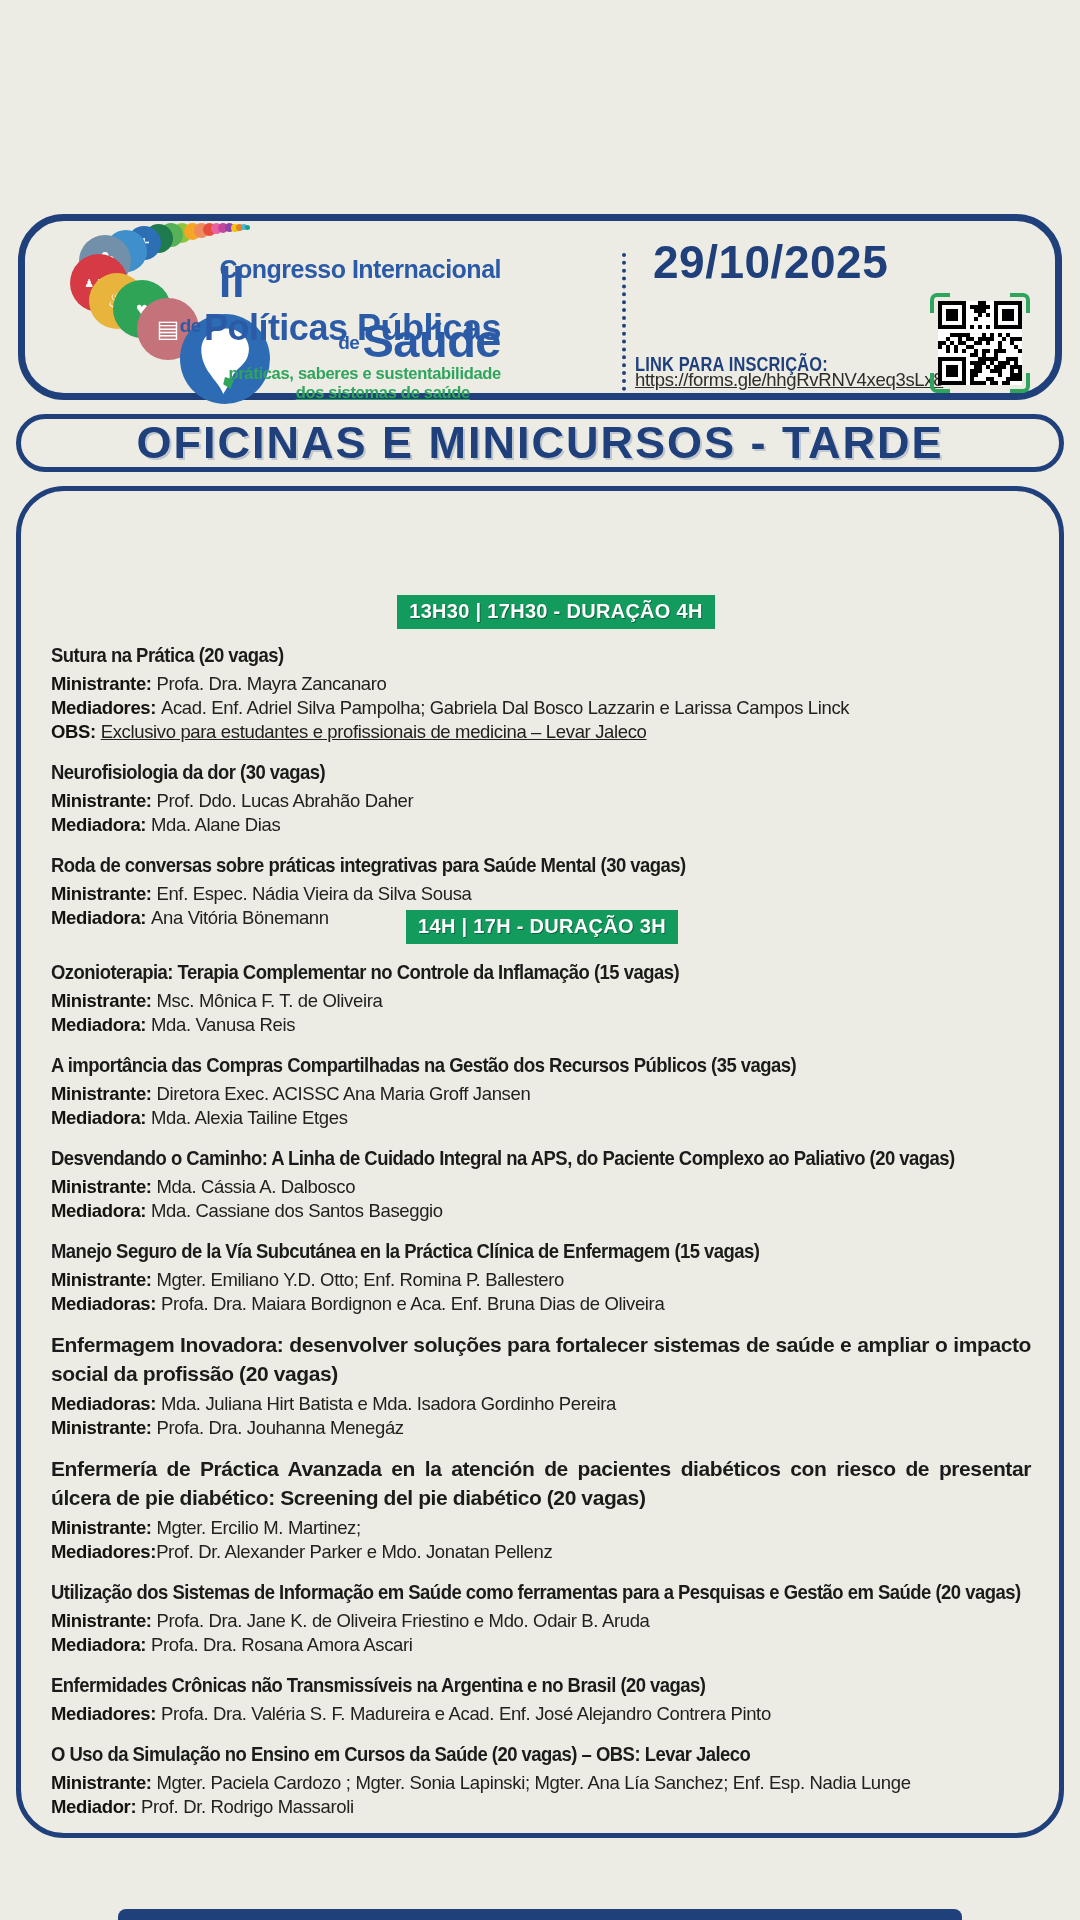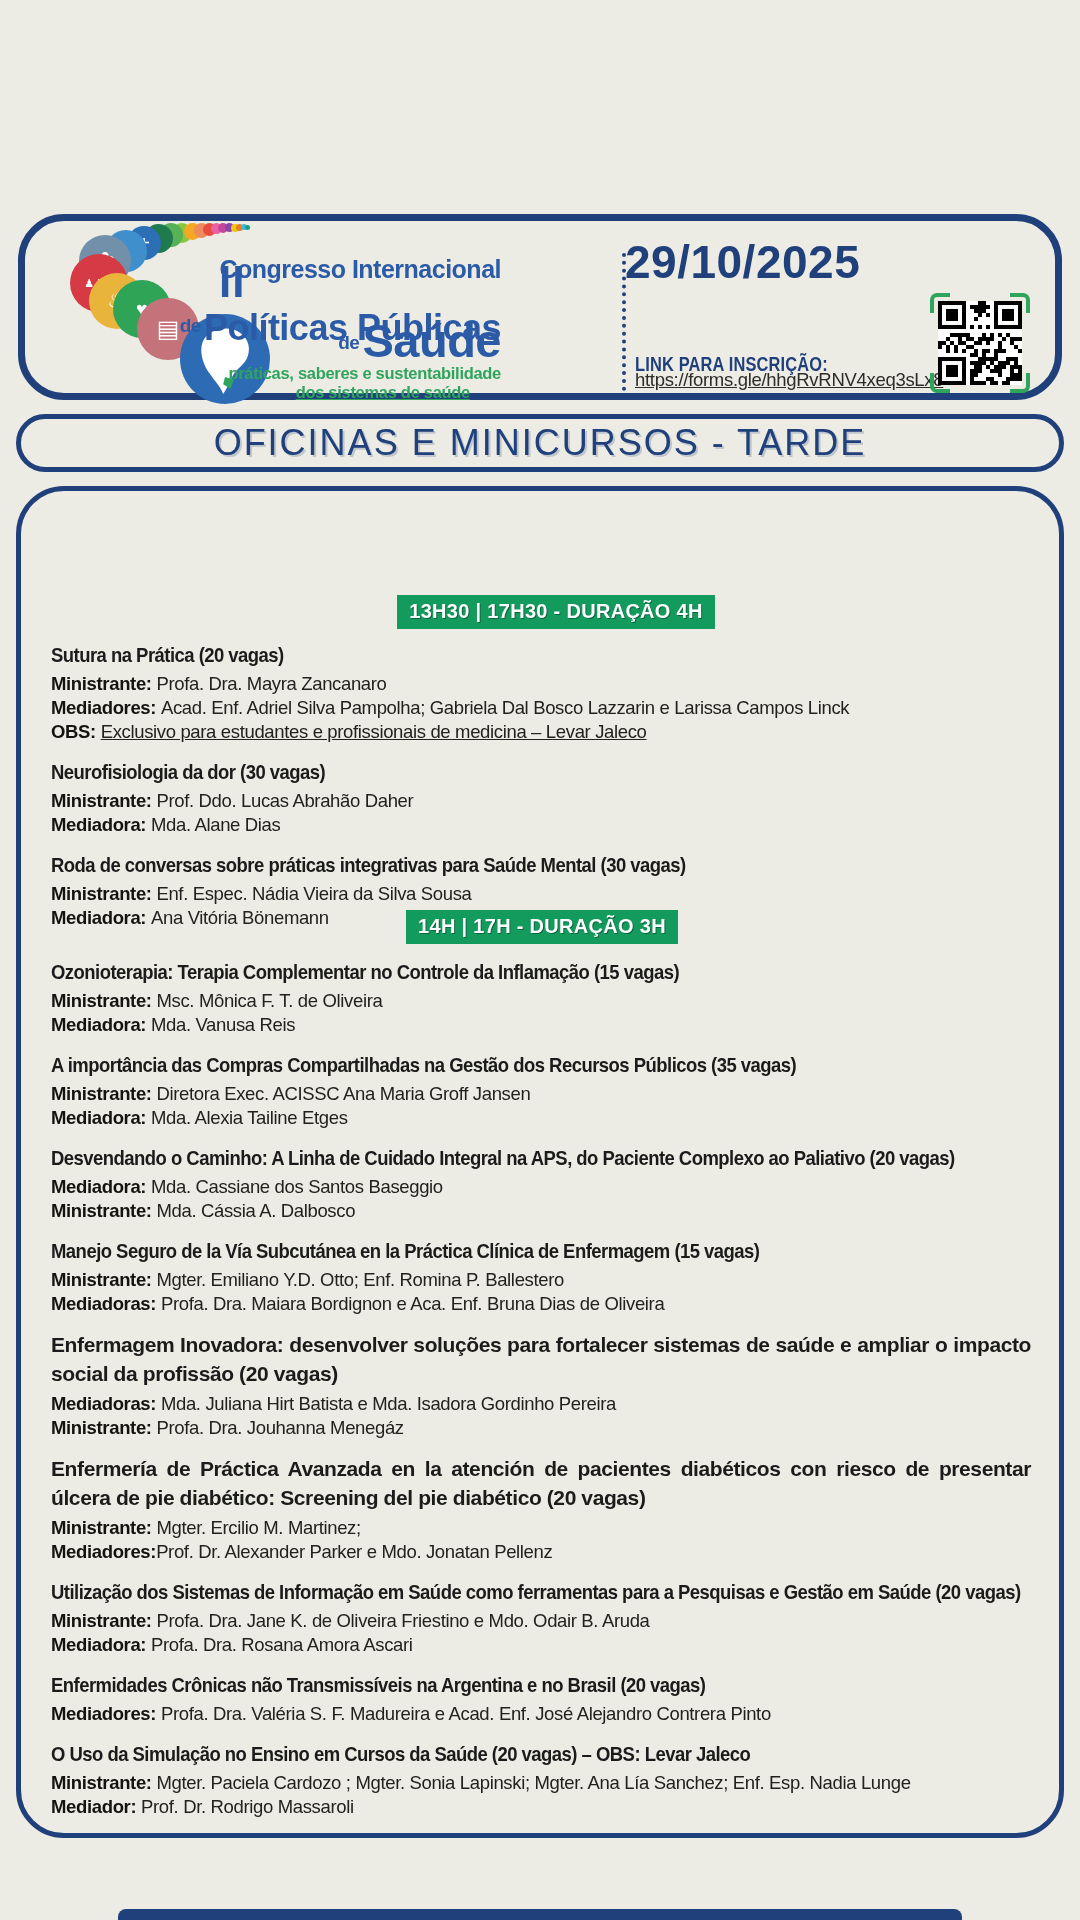--- a/index.html
+++ b/index.html
@@ -22,35 +22,35 @@
   .lg-line{position:absolute;white-space:nowrap;color:var(--logo-blue,#2B5AA7);font-weight:bold;}
   .lg-numeral{left:194px;top:36px;font-size:44px;letter-spacing:1px;}
   .lg-l1{right:554px;top:34px;font-size:25px;letter-spacing:-0.5px;}
   .lg-l2{right:554px;top:58px;font-size:36px;letter-spacing:-0.5px;margin-top:28px;}
   .lg-l3{right:554px;top:92px;font-size:47px;letter-spacing:-0.5px;}
   .lg-de{font-size:19px;vertical-align:8px;margin-right:3px;}
   .lg-tag{position:absolute;white-space:nowrap;color:var(--green,#2FA45D);font-weight:bold;font-size:16.5px;letter-spacing:-0.3px;}
   .lg-t1{right:554px;top:143px;}
   .lg-t2{right:585px;top:162px;text-decoration:underline;}
   .divider{position:absolute;left:597px;top:32px;height:138px;width:0;border-left:4px dotted var(--navy,#20407C);}
-  .event-date{position:absolute;left:600px;top:14px;color:var(--navy,#20407C);font-size:46px;font-weight:bold;letter-spacing:0.5px;}
+  .event-date{position:absolute;left:628px;top:14px;color:var(--navy,#20407C);font-size:46px;font-weight:bold;letter-spacing:0.5px;}
   .link-label{position:absolute;left:610px;top:132px;color:var(--navy,#20407C);font-size:20px;font-weight:bold;
               transform:scaleX(0.82);transform-origin:0 50%;white-space:nowrap;letter-spacing:0.2px;}
   .link-url{position:absolute;left:610px;top:148px;color:#2E2C28;font-size:18.5px;text-decoration:underline;
             letter-spacing:-0.3px;white-space:nowrap;cursor:pointer;}
   .qr-wrap{position:absolute;left:905px;top:72px;width:100px;height:100px;}
   .qr-wrap svg{position:absolute;left:8px;top:8px;}
   .br{position:absolute;width:16px;height:16px;border:4px solid var(--green,#2FA45D);}
   .br.tl{left:0;top:0;border-right:none;border-bottom:none;border-top-left-radius:7px;}
   .br.tr{right:0;top:0;border-left:none;border-bottom:none;border-top-right-radius:7px;}
   .br.bl{left:0;bottom:0;border-right:none;border-top:none;border-bottom-left-radius:7px;}
   .br.brc{right:0;bottom:0;border-left:none;border-top:none;border-bottom-right-radius:7px;}
 
   
-  .banner-title{color:var(--navy,#20407C);font-size:36px;font-weight:normal;letter-spacing:2px;
+  .banner-title{color:var(--navy,#20407C);font-size:45px;font-weight:bold;letter-spacing:2px;
                 text-shadow:2px 2px 0 rgba(32,64,124,0.22);white-space:nowrap;}
 
   
   .badge{width:fit-content;margin:0 auto 12px;background:var(--badge-green,#129B5C);color:#fff;
          font-weight:bold;font-size:20px;letter-spacing:0.3px;padding:5px 12px 6px;white-space:nowrap;
          text-shadow:1px 1px 0 rgba(0,0,0,0.35);}
   .badge1{position:relative;left:14px;}
   .badge2{margin:-34px auto 14px;}
   .item{margin-bottom:14px;color:var(--ink,#1B1B1B);}
   .title{font-size:21px;font-weight:bold;line-height:27px;margin-bottom:4px;letter-spacing:-0.6px;}
@@ -285,22 +285,22 @@
           <div class="row"><span class="lbl">Ministrante: </span><span class="val">Msc. Mônica F. T. de Oliveira</span></div>
           <div class="row"><span class="lbl">Mediadora: </span><span class="val">Mda. Vanusa Reis</span></div>
         </div>
         <div class="item">
           <div class="title cond">A importância das Compras Compartilhadas na Gestão dos Recursos Públicos (35 vagas)</div>
           <div class="row"><span class="lbl">Ministrante: </span><span class="val">Diretora Exec. ACISSC Ana Maria Groff Jansen</span></div>
           <div class="row"><span class="lbl">Mediadora: </span><span class="val">Mda. Alexia Tailine Etges</span></div>
         </div>
         <div class="item">
           <div class="title cond">Desvendando o Caminho: A Linha de Cuidado Integral na APS, do Paciente Complexo ao Paliativo (20 vagas)</div>
+          <div class="row"><span class="lbl">Ministrante: </span><span class="val">Mda. Cássia A. Dalbosco</span></div>
           <div class="row"><span class="lbl">Mediadora: </span><span class="val">Mda. Cassiane dos Santos Baseggio</span></div>
-          <div class="row"><span class="lbl">Ministrante: </span><span class="val">Mda. Cássia A. Dalbosco</span></div>
         </div>
         <div class="item">
           <div class="title cond">Manejo Seguro de la Vía Subcutánea en la Práctica Clínica de Enfermagem (15 vagas)</div>
           <div class="row"><span class="lbl">Ministrante: </span><span class="val">Mgter. Emiliano Y.D. Otto; Enf. Romina P. Ballestero</span></div>
           <div class="row"><span class="lbl">Mediadoras: </span><span class="val">Profa. Dra. Maiara Bordignon e Aca. Enf. Bruna Dias de Oliveira</span></div>
         </div>
         <div class="item">
           <div class="title just">Enfermagem Inovadora: desenvolver soluções para fortalecer sistemas de saúde e ampliar o impacto social da profissão (20 vagas)</div>
           <div class="row"><span class="lbl">Mediadoras: </span><span class="val">Mda. Juliana Hirt Batista e Mda. Isadora Gordinho Pereira</span></div>
           <div class="row"><span class="lbl">Ministrante: </span><span class="val">Profa. Dra. Jouhanna Menegáz</span></div>

